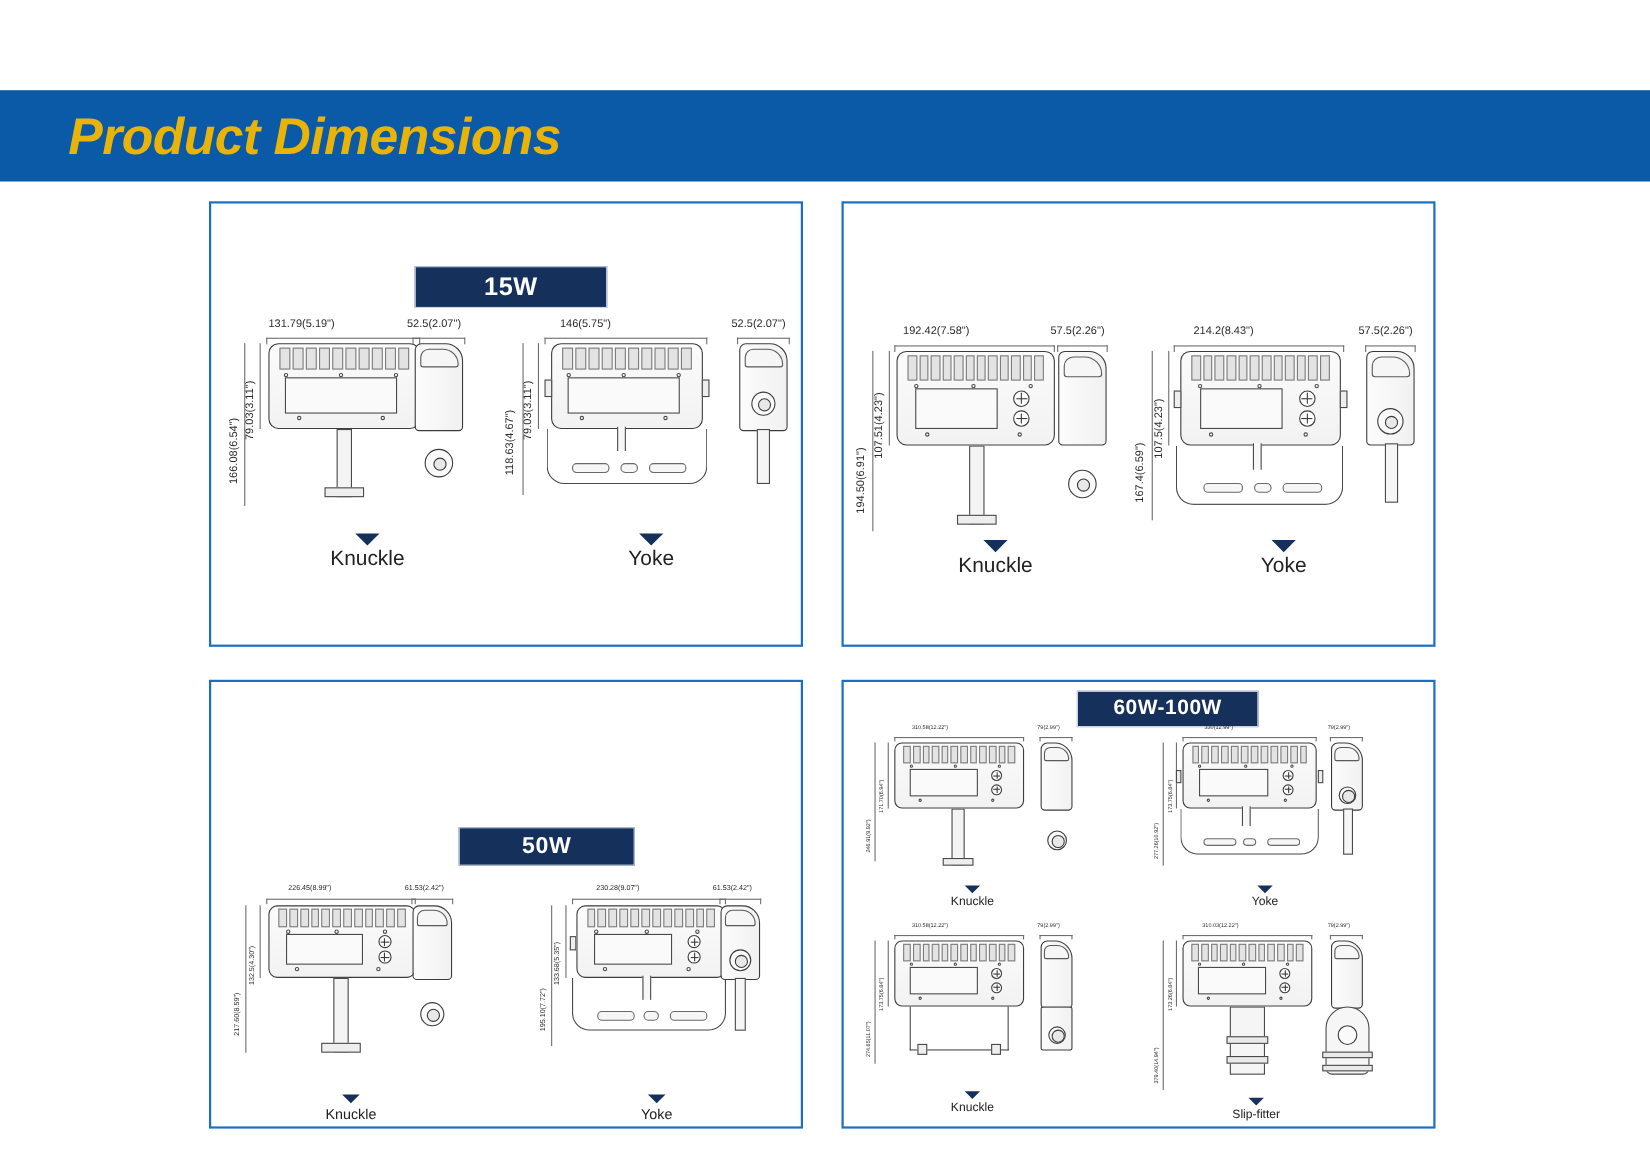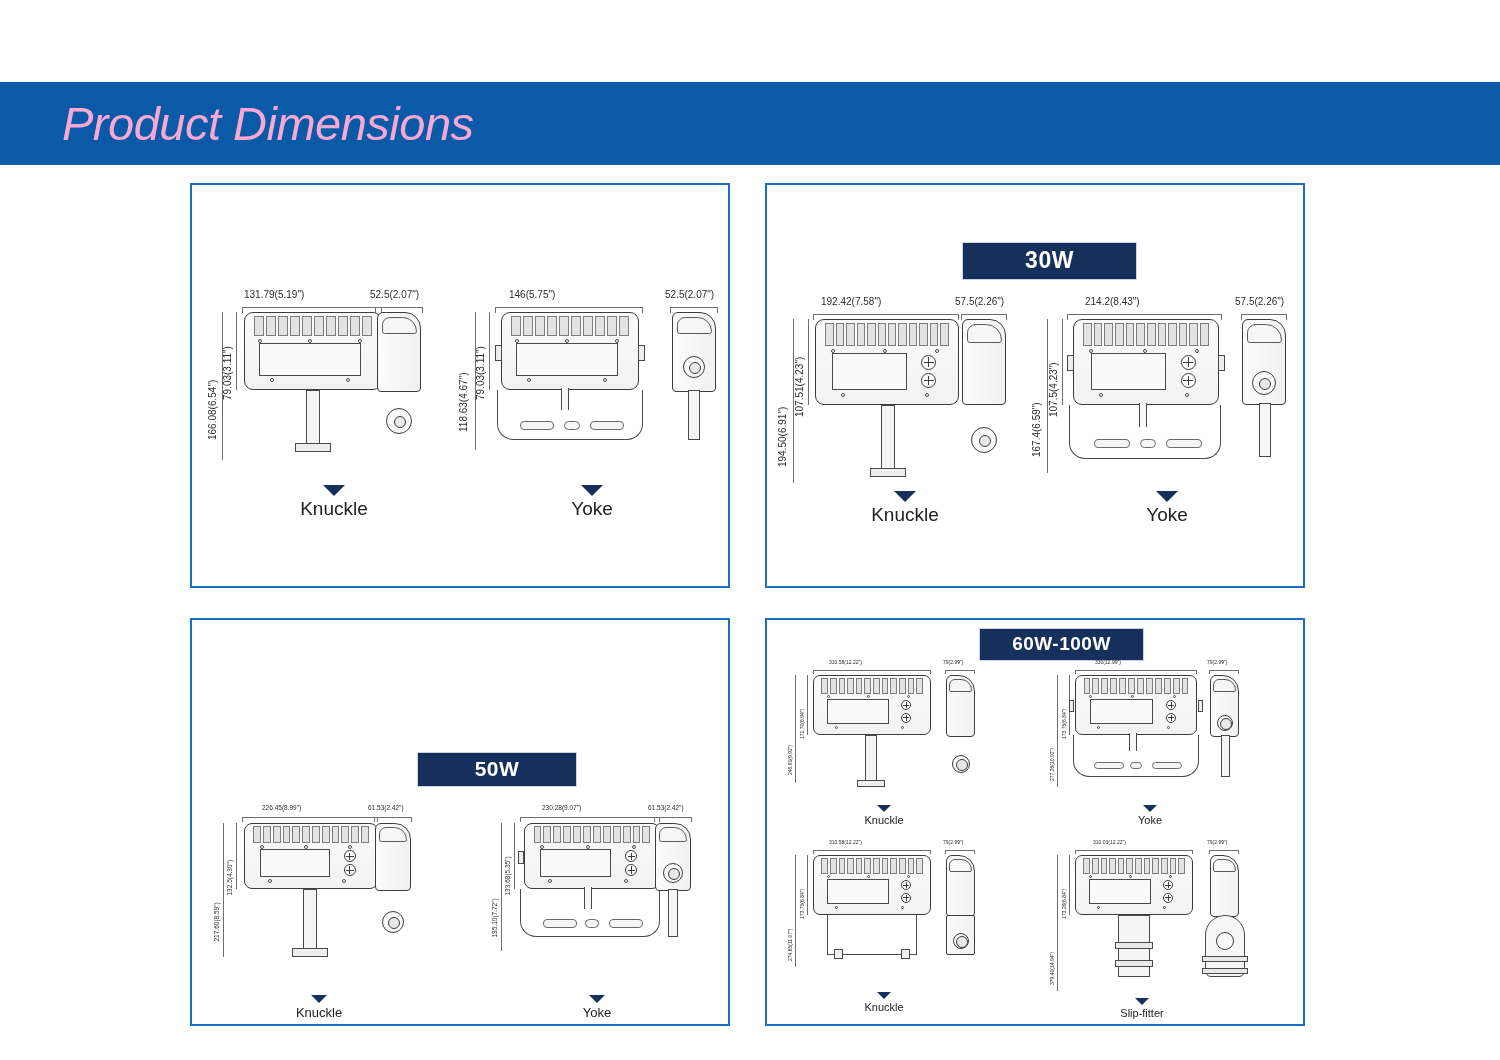--- a/index.html
+++ b/index.html
@@ -13,23 +13,23 @@
 
   
   .banner {
     position: absolute; left: 0; top: 82px;
     width: 1500px; height: 83px;
     background: #0a5aa8;
     display: flex; align-items: center;
   }
   .banner-title {
     margin-left: 62px;
-    color: #f9a8d4;
+    color: #eab308;
     font-size: 47px;
-    font-weight: normal;
+    font-weight: bold;
     font-style: italic;
     letter-spacing: -0.5px;
     white-space: nowrap;
   }
 
   
   .panels {
     position: absolute; left: 190px; top: 183px;
     width: 1115px; height: 843px;
   }
@@ -225,20 +225,21 @@
 
 <div id="page">
 
   <div class="banner">
     <div class="banner-title">Product Dimensions</div>
   </div>
 
   <div class="panels">
 
     <div class="panel" id="panel-15w">
+      <div class="badge" id="badge-15w">15W</div>
 
       <div class="drawing" style="left:22px; top:105px; width:200px; height:200px;">
 
         <div class="dim h" style="left:30px; top:0px;">131.79(5.19")</div>
         <div class="dline hz" style="left:28px; top:17px; width:140px;"></div>
         <div class="tick" style="left:28px; top:17px;"></div>
         <div class="tick" style="left:167px; top:17px;"></div>
 
         <div class="dim v" style="left:19px; top:100px;">79.03(3.11")</div>
         <div class="dline vt" style="left:22px; top:22px; height:78px;"></div>
@@ -351,21 +352,20 @@
         <div class="tri"></div>
         <div class="ctext">Knuckle</div>
       </div>
       <div class="caption" style="left:320px; top:300px; width:160px;">
         <div class="tri"></div>
         <div class="ctext">Yoke</div>
       </div>
     </div>
 
     <div class="panel" id="panel-30w">
-      <div class="badge" id="badge-30w">30W</div>
 
       <div class="drawing" style="left:18px; top:112px; width:210px; height:210px;">
         <div class="dim h" style="left:36px; top:0px;">192.42(7.58")</div>
         <div class="dline hz" style="left:28px; top:17px; width:146px;"></div>
         <div class="tick" style="left:28px; top:17px;"></div>
         <div class="tick" style="left:173px; top:17px;"></div>
         <div class="dim v" style="left:20px; top:110px;">107.51(4.23")</div>
         <div class="dline vt" style="left:23px; top:22px; height:86px;"></div>
         <div class="dim v" style="left:3px; top:160px;">194.50(6.91")</div>
         <div class="dline vt" style="left:8px; top:22px; height:164px;"></div>

